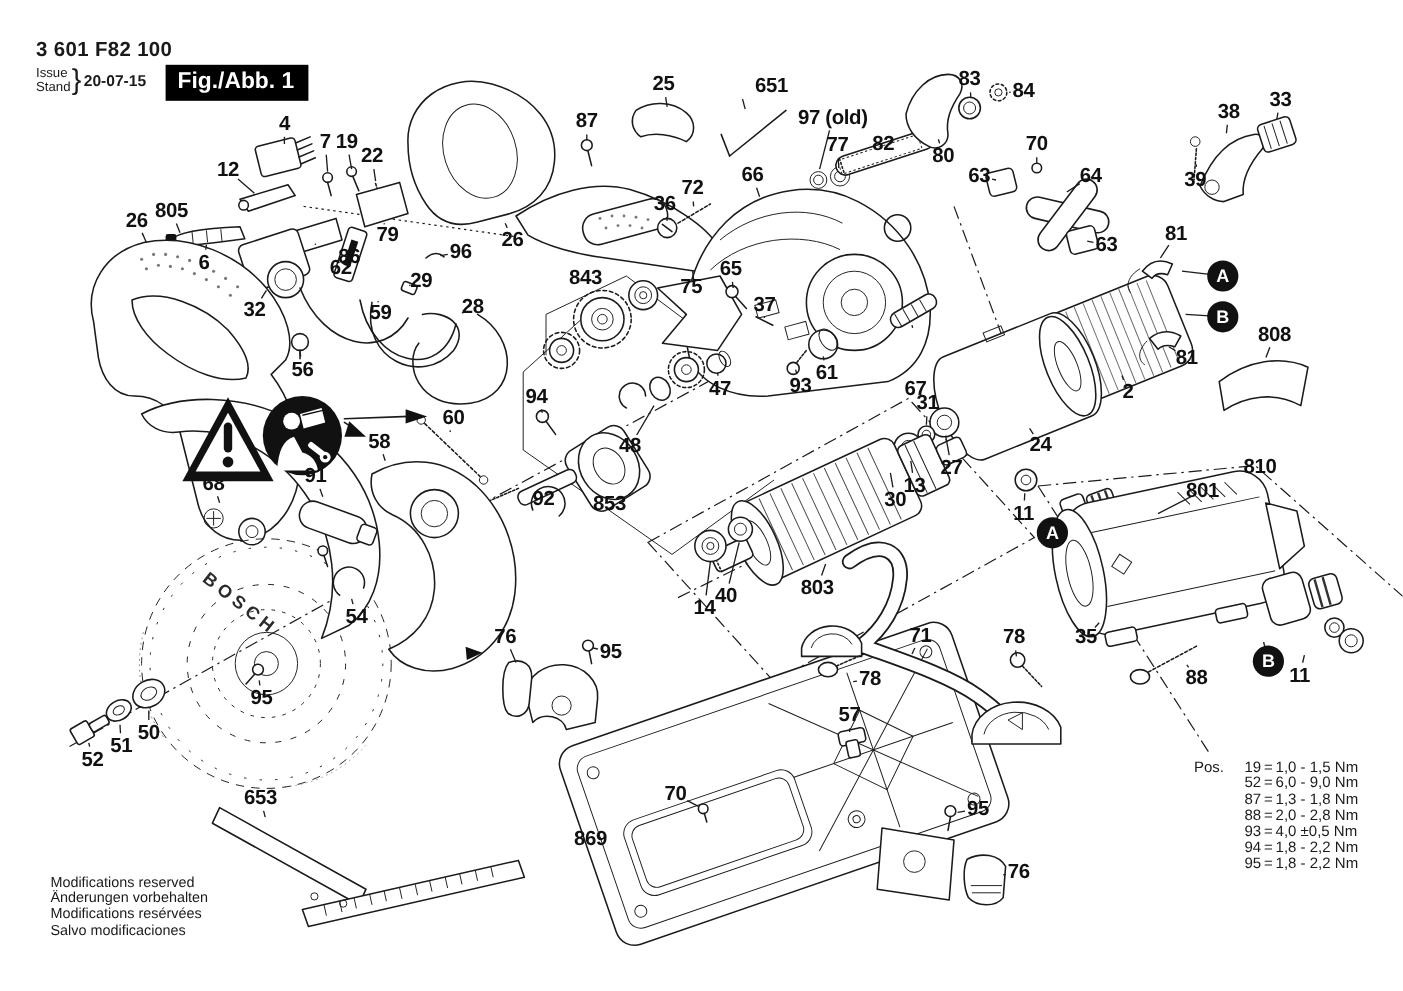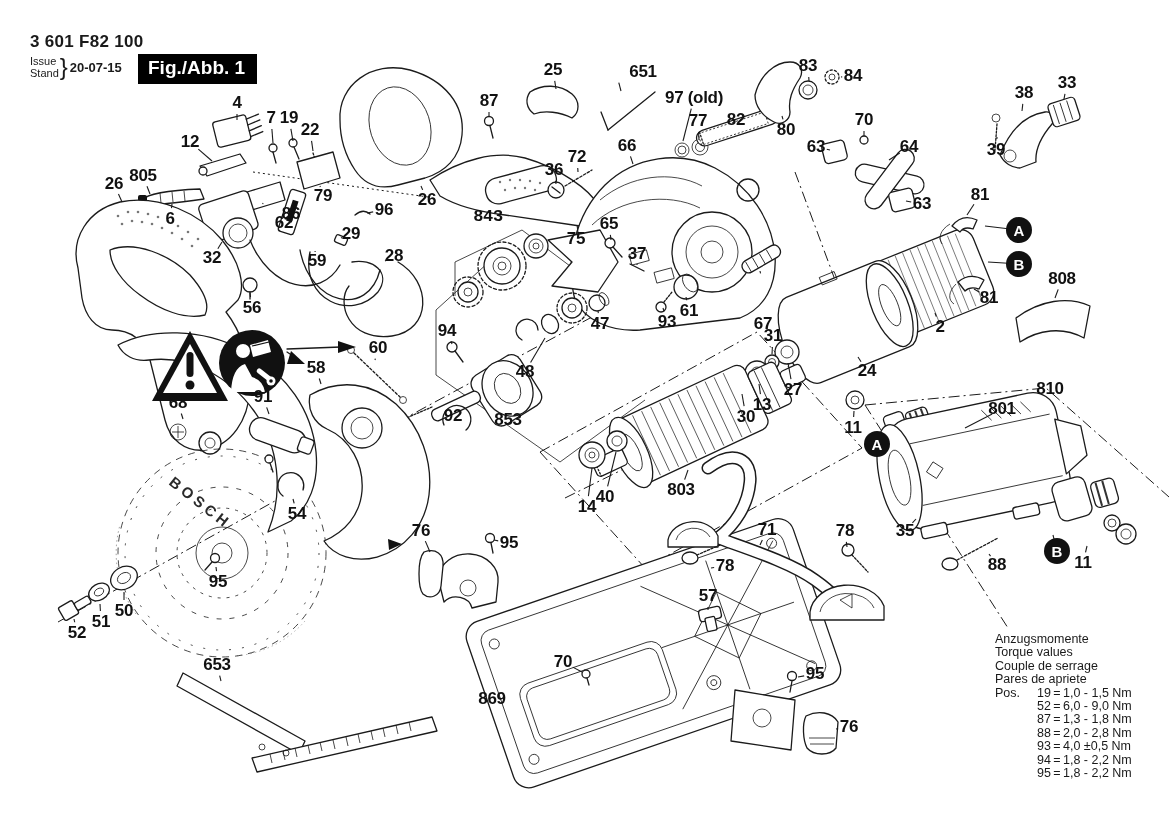--- a/index.html
+++ b/index.html
@@ -640,21 +640,21 @@
       <div class="plabel" style="left: 816px; top: 147px;">63</div>
       <div class="plabel" style="left: 909px; top: 147px;">64</div>
       <div class="plabel" style="left: 922px; top: 204px;">63</div>
       <div class="plabel" style="left: 1024px; top: 93px;">38</div>
       <div class="plabel" style="left: 1067px; top: 83px;">33</div>
       <div class="plabel" style="left: 996px; top: 150px;">39</div>
       <div class="plabel" style="left: 980px; top: 195px;">81</div>
       <div class="plabel" style="left: 989px; top: 298px;">81</div>
       <div class="plabel" style="left: 1062px; top: 279px;">808</div>
       <div class="plabel" style="left: 940px; top: 327px;">2</div>
-      <div class="plabel" style="left: 488px; top: 216px; font-family: Liberation Mono, monospace;">843</div>
+      <div class="plabel" style="left: 488px; top: 232px;">843</div>
       <div class="plabel" style="left: 576px; top: 215px; margin-top: 24px;">75</div>
       <div class="plabel" style="left: 609px; top: 224px;">65</div>
       <div class="plabel" style="left: 637px; top: 254px;">37</div>
       <div class="plabel" style="left: 763px; top: 284px; margin-top: 40px;">67</div>
       <div class="plabel" style="left: 689px; top: 311px;">61</div>
       <div class="plabel" style="left: 667px; top: 322px;">93</div>
       <div class="plabel" style="left: 600px; top: 324px;">47</div>
       <div class="plabel" style="left: 447px; top: 331px;">94</div>
       <div class="plabel" style="left: 773px; top: 336px;">31</div>
       <div class="plabel" style="left: 793px; top: 390px;">27</div>
@@ -704,26 +704,20 @@
     <span class="hdr-words">
       <span>Issue</span>
       <span>Stand</span>
     </span>
     <span class="hdr-brace">}</span>
     <span class="hdr-date">20-07-15</span>
   </div>
   <div class="figbox">Fig./Abb. 1</div>
 
   <div class="torque">
-    <div id="torque-headings">
-        <div>Anzugsmomente</div>
-        <div>Torque values</div>
-        <div>Couple de serrage</div>
-        <div>Pares de apriete</div>
-      </div>
     <div id="torque-rows">
         <div class="trow">
           <span>Pos.</span>
           <span class="tnum">19</span>
           <span class="teq">=</span>
           <span class="tval">1,0 - 1,5 Nm</span>
         </div>
         <div class="trow">
           <span></span>
           <span class="tnum">52</span>
@@ -756,13 +750,19 @@
         </div>
         <div class="trow">
           <span></span>
           <span class="tnum">95</span>
           <span class="teq">=</span>
           <span class="tval">1,8 - 2,2 Nm</span>
         </div>
       </div>
   </div>
 
+  <div class="footer" id="footer-lines">
+      <div>Modifications reserved</div>
+      <div>Änderungen vorbehalten</div>
+      <div>Modifications resérvées</div>
+      <div>Salvo modificaciones</div>
+    </div>
 </div>
 
 </body></html>

